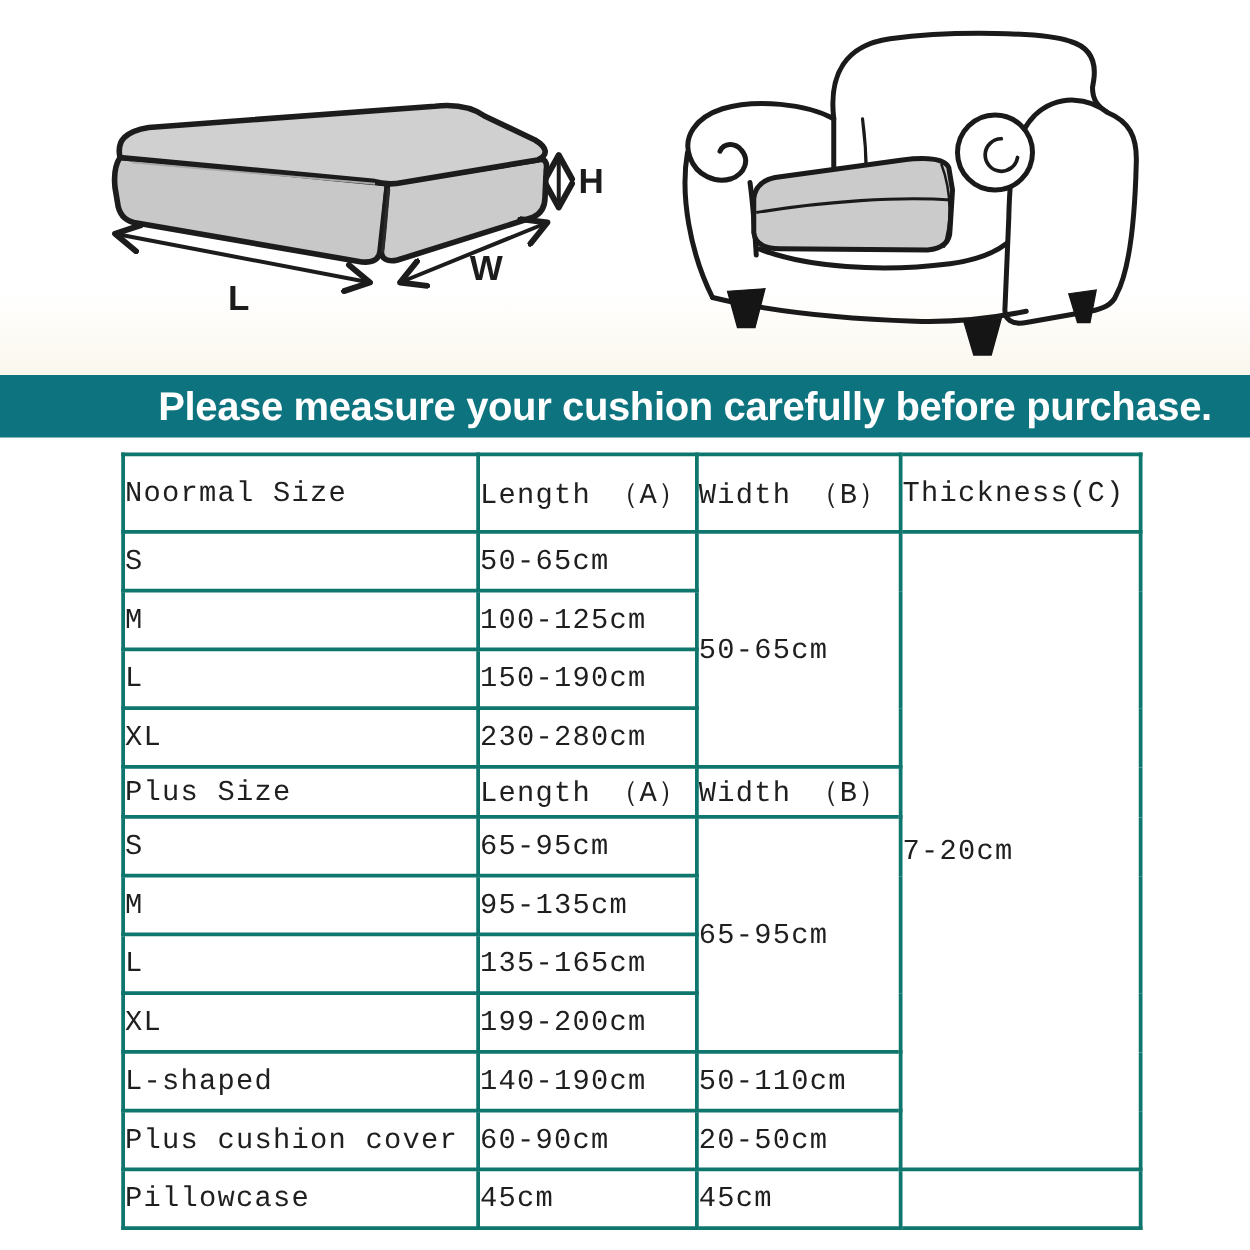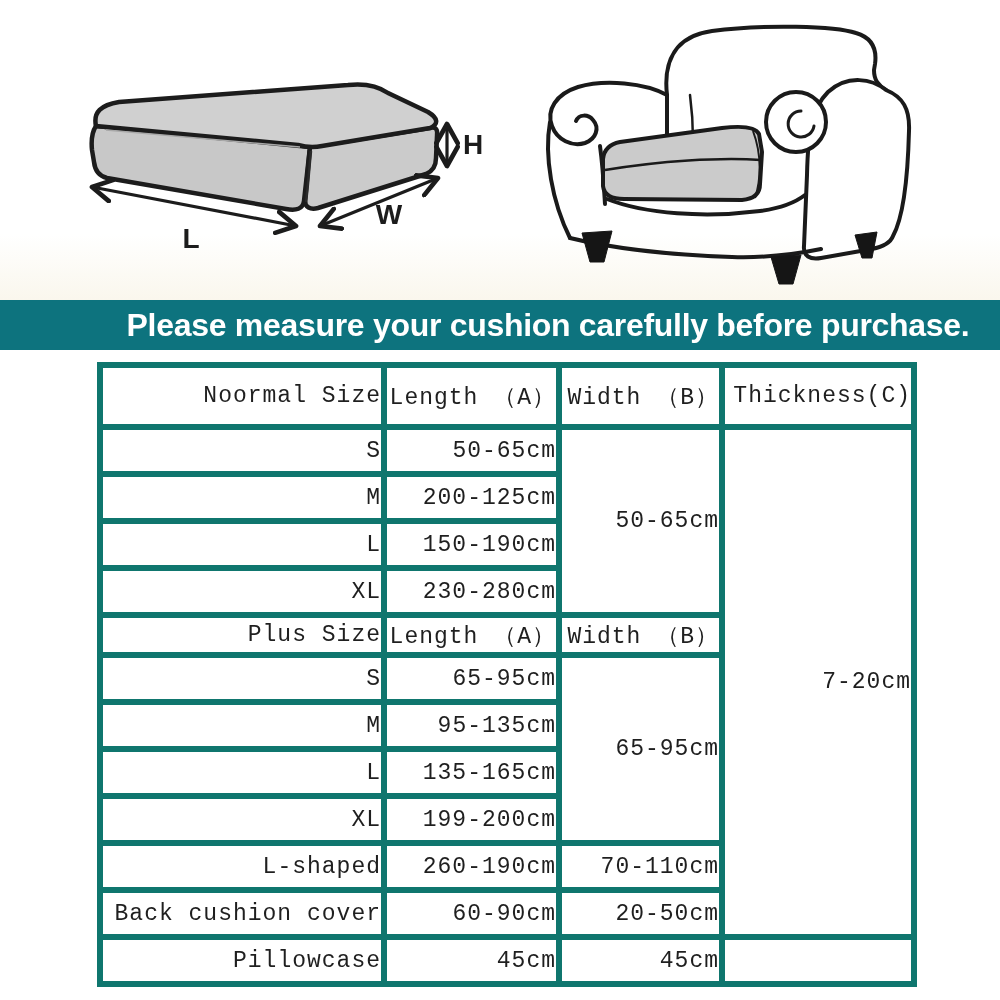--- a/index.html
+++ b/index.html
@@ -11,21 +11,21 @@
   .svg-abs{position:absolute;}
   
   .banner{position:absolute;left:0;top:300px;width:1000px;height:50px;background:#0d737e;
           display:flex;align-items:center;justify-content:center;padding-left:48px;}
   .banner-text{color:#ffffff;font-weight:bold;font-size:32px;letter-spacing:-0.3px;
                font-family:"Liberation Sans","DejaVu Sans",sans-serif;white-space:nowrap;}
   
   table.size-table{position:absolute;left:97px;top:362px;width:814px;border-collapse:collapse;
         table-layout:fixed;background:#ffffff;color:#1f1f1f;
         font-family:"Liberation Mono","DejaVu Sans Mono","DejaVu Sans",monospace;}
-  table.size-table td, table.size-table th{border:6px solid #0f766e;text-align:right;
+  table.size-table td, table.size-table th{border:3px solid #0f766e;text-align:left;
         vertical-align:middle;font-size:23px;font-weight:normal;letter-spacing:1px;padding:0;}
   tr.h-main{height:62px;}
   tr.h-row{height:47px;}
   tr.h-plus{height:40px;}
 </style>
 </head>
 <body>
 
 <div class="page">
 
@@ -125,21 +125,21 @@
       <th>Thickness(C)</th>
     </tr>
     <tr class="h-row">
       <td>S</td>
       <td>50-65cm</td>
       <td rowspan="4">50-65cm</td>
       <td rowspan="11">7-20cm</td>
     </tr>
     <tr class="h-row">
       <td>M</td>
-      <td>200-125cm</td>
+      <td>100-125cm</td>
     </tr>
     <tr class="h-row">
       <td>L</td>
       <td>150-190cm</td>
     </tr>
     <tr class="h-row">
       <td>XL</td>
       <td>230-280cm</td>
     </tr>
     <tr class="h-plus">
@@ -159,25 +159,25 @@
     <tr class="h-row">
       <td>L</td>
       <td>135-165cm</td>
     </tr>
     <tr class="h-row">
       <td>XL</td>
       <td>199-200cm</td>
     </tr>
     <tr class="h-row">
       <td>L-shaped</td>
-      <td>260-190cm</td>
-      <td>70-110cm</td>
+      <td>140-190cm</td>
+      <td>50-110cm</td>
     </tr>
     <tr class="h-row">
-      <td>Back cushion cover</td>
+      <td>Plus cushion cover</td>
       <td>60-90cm</td>
       <td>20-50cm</td>
     </tr>
     <tr class="h-row">
       <td>Pillowcase</td>
       <td>45cm</td>
       <td>45cm</td>
       <td></td>
     </tr>
   </tbody>

